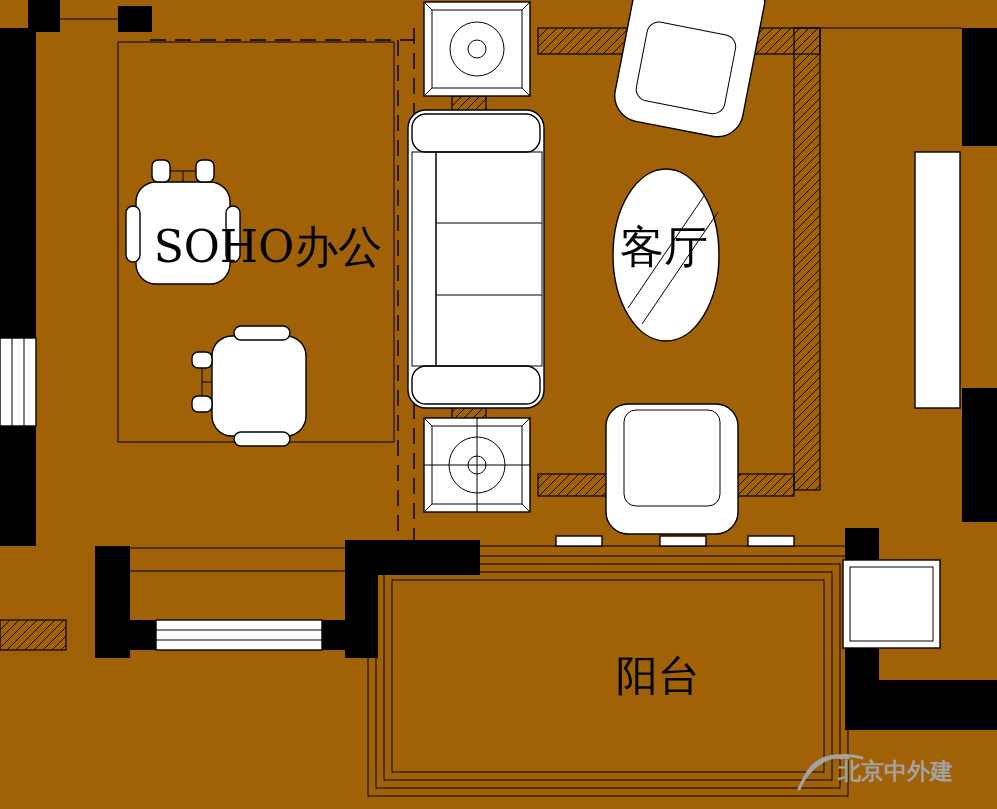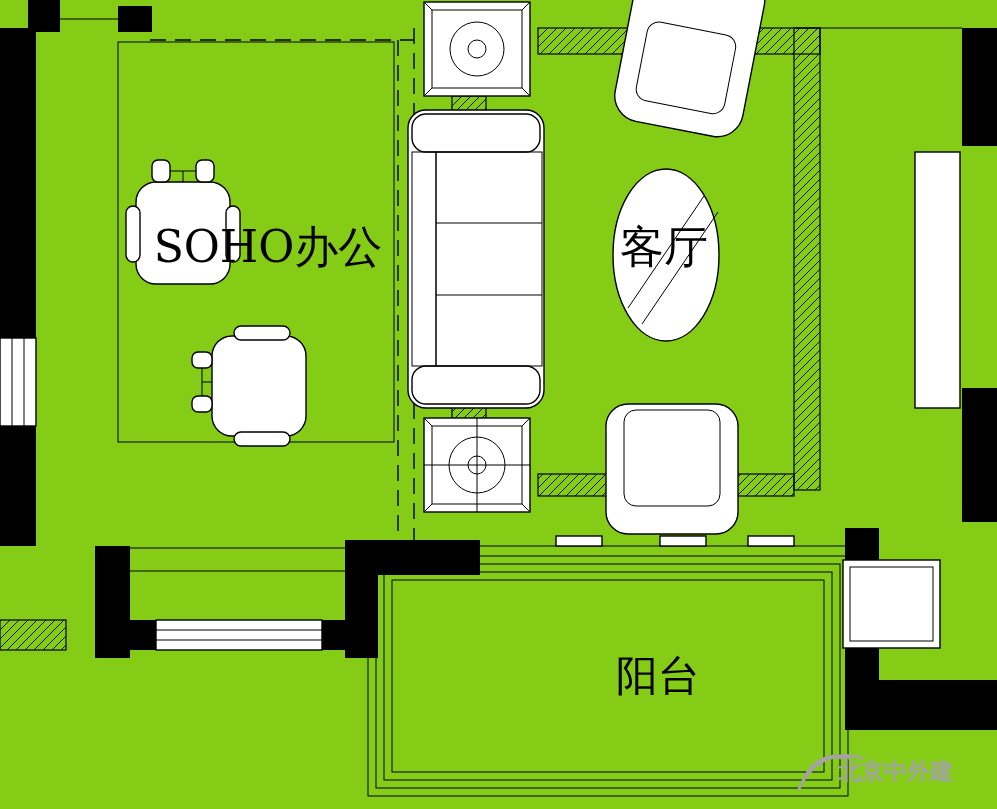--- a/index.html
+++ b/index.html
@@ -1,18 +1,18 @@
 <!DOCTYPE html>
 <html><head>
 <meta charset="utf-8">
 <style>
   html, body { margin: 0; padding: 0; background: #ffffff; }
   .page {
     width: 997px; height: 809px;
-    background: #84cc16;
+    background: #a16207;
     position: relative;
     overflow: hidden;
     font-family: "DejaVu Sans", "Liberation Sans", sans-serif;
   }
   svg { display: block; }
   .wall   { fill: #000000; stroke: none; }
   .ln     { fill: none; stroke: #000000; stroke-width: 1.4; }
   .thin   { fill: none; stroke: #000000; stroke-width: 1; }
   .wfill  { fill: #ffffff; stroke: #000000; stroke-width: 1.4; }
   .dash   { fill: none; stroke: #000000; stroke-width: 1.4; stroke-dasharray: 16 9; }

